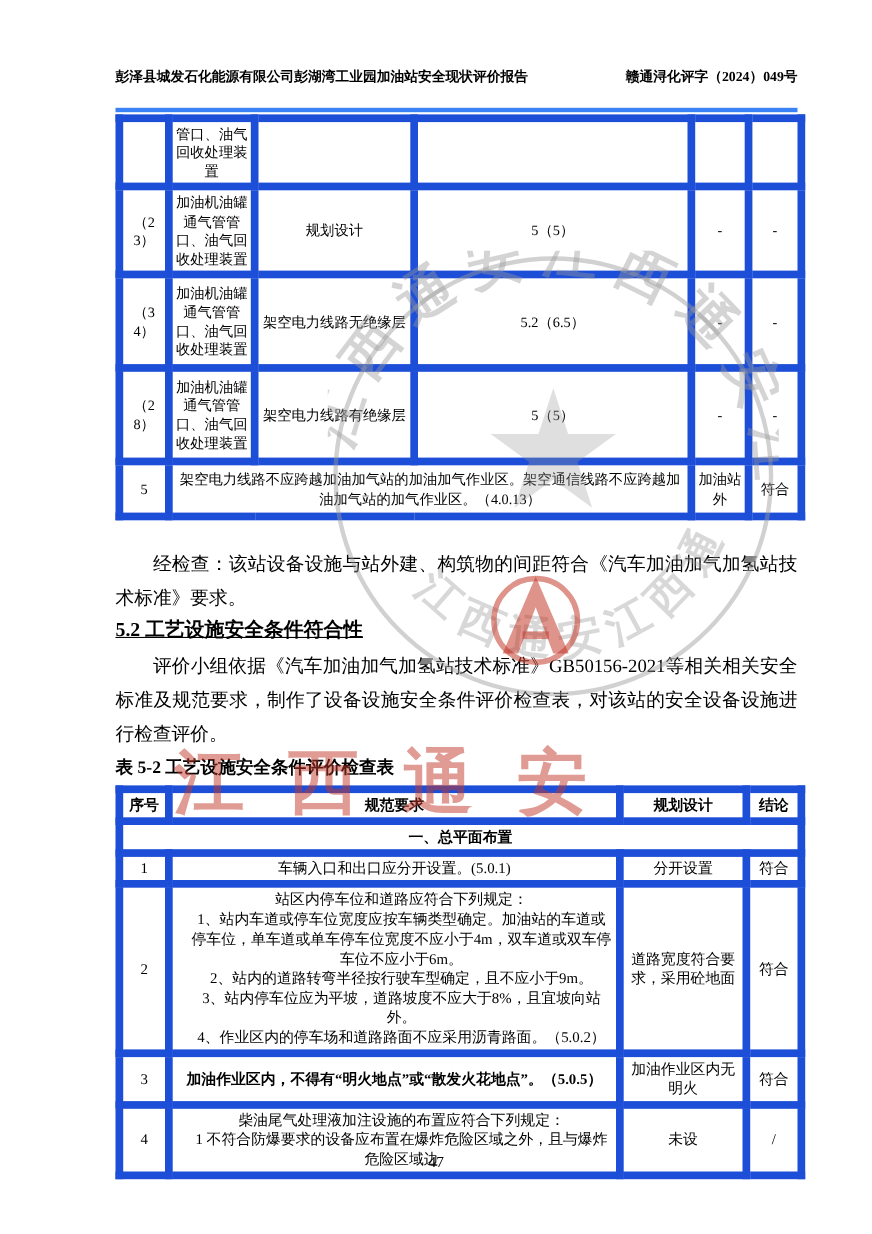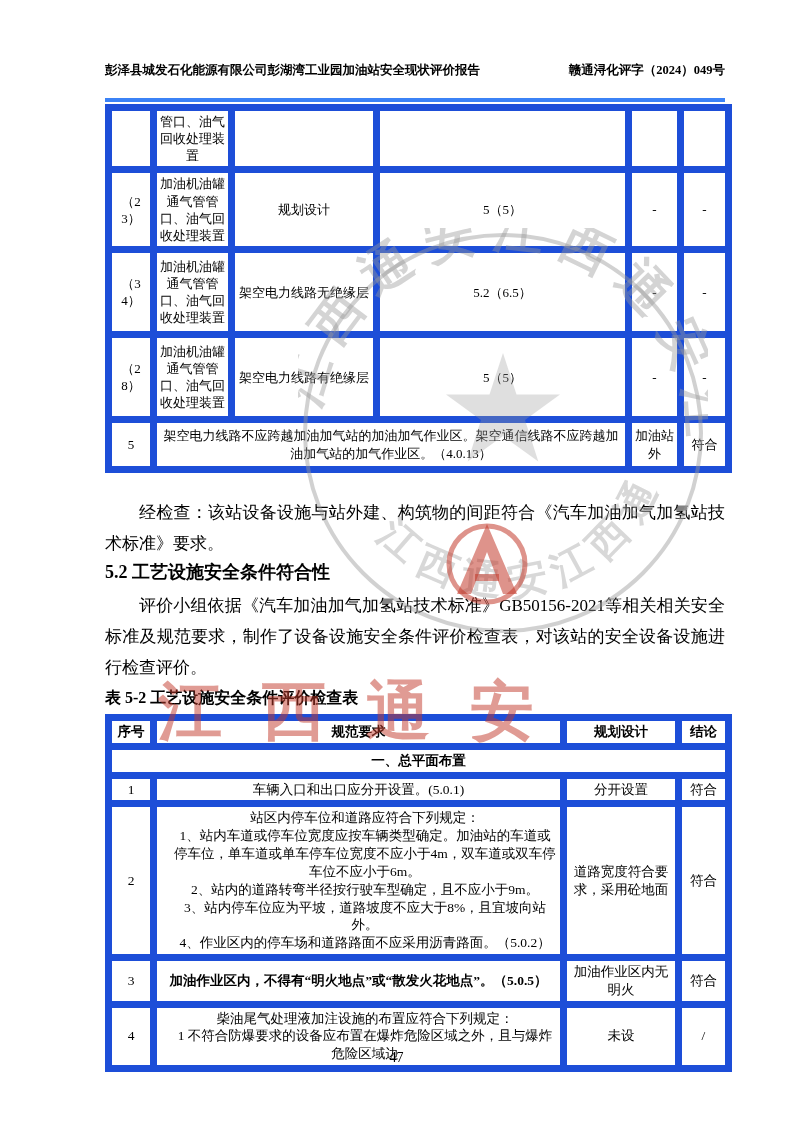--- a/index.html
+++ b/index.html
@@ -29,21 +29,21 @@
   .pre   { white-space:pre-line;padding-left:16px; }
   .small { font-size:12px; line-height:1.35; }
   .tight { padding-left:0; padding-right:0; }
   
   .body-para {
     position:absolute; left:105px; width:620px;
     font-size:17px; line-height:31px; text-indent:2em; text-align:justify;
   }
   .section-heading {
     position:absolute; left:105px; width:620px;
-    font-size:18px; font-weight:bold; font-family:"Liberation Serif","DejaVu Serif",serif;
+    font-size:18px; font-weight:bold; font-family:"Liberation Serif","DejaVu Serif",serif;text-decoration:underline;
   }
   .table-title {
     position:absolute; left:105px; width:620px; text-align:left;
     font-size:16px; font-weight:bold;
   }
   .page-number {
     position:absolute; top:1040px; left:0; width:100%;
     text-align:center; font-size:14px;margin-top:10px;
   }
   

